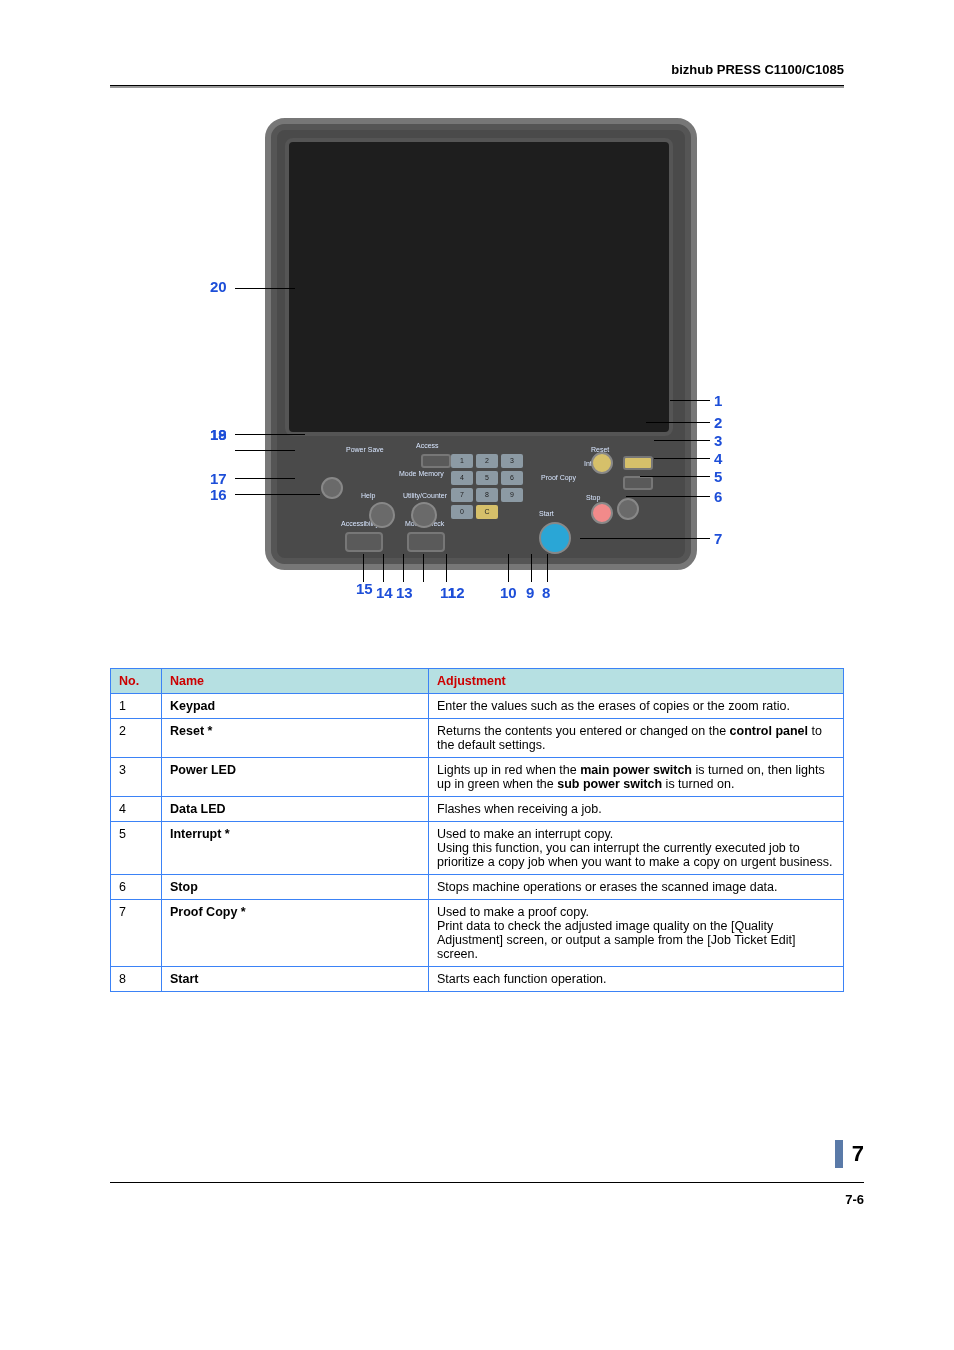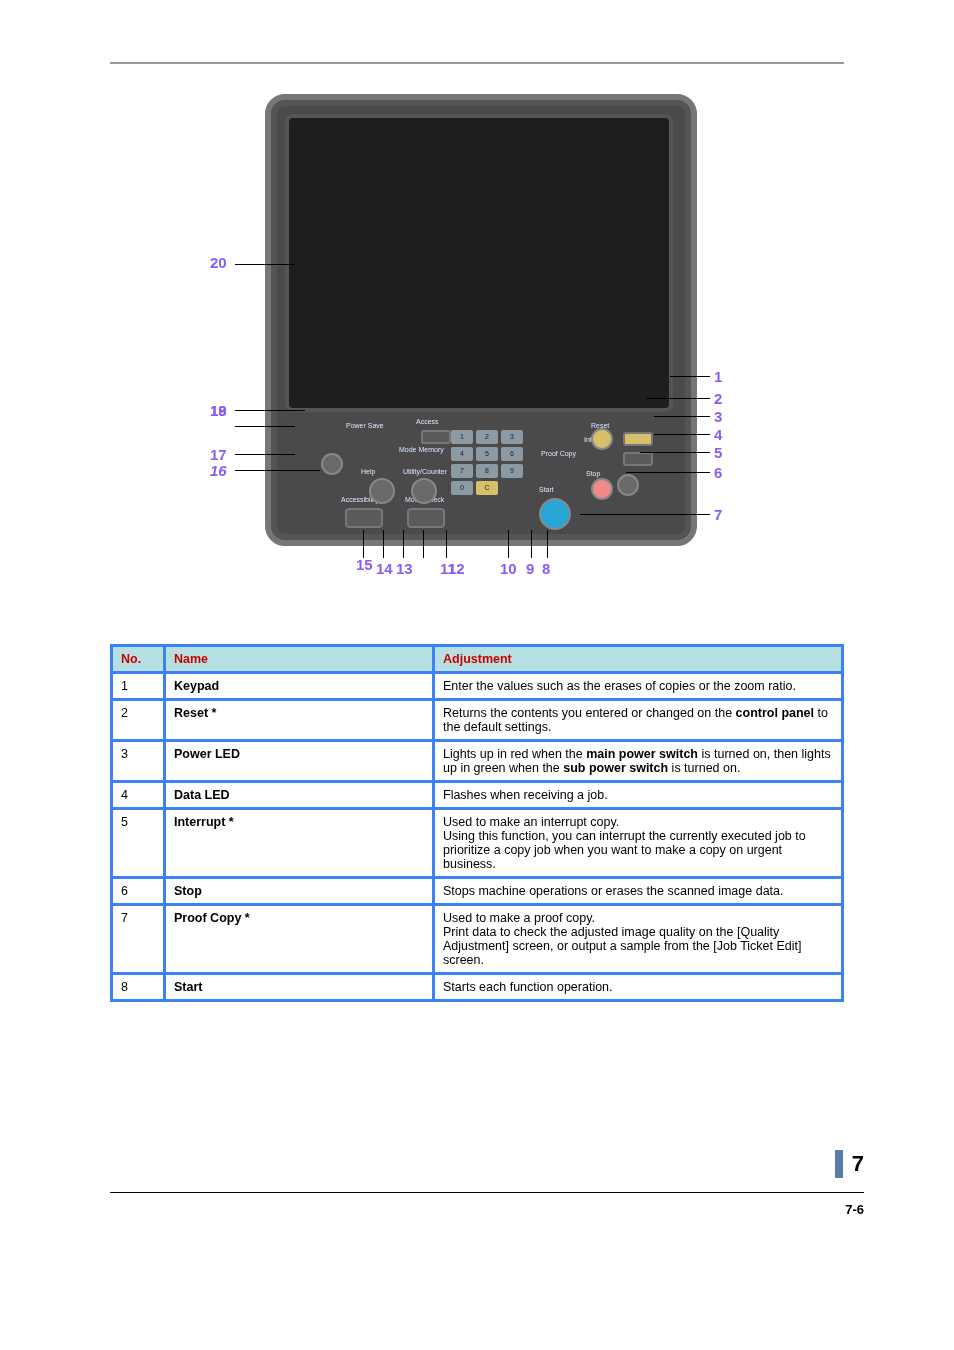--- a/index.html
+++ b/index.html
@@ -106,34 +106,34 @@
     position: absolute;
     width: 26px; height: 10px;
     background: #5a5a5a;
     border-radius: 3px;
     border: 2px solid #777;
   }
   .callout-num {
     position: absolute;
     font-weight: bold;
     font-size: 15px;
-    color: #8b5cf6;
+    color: #1d4ed8;
   }
   .callout-line {
     position: absolute;
     background: #000;
   }
   
   table.desc {
     border-collapse: collapse;
     width: 100%;
     font-size: 12.5px;
   }
   table.desc th, table.desc td {
-    border: 3px solid #3b82f6;
+    border: 1px solid #3b82f6;
     padding: 5px 8px;
     vertical-align: top;
     text-align: left;
   }
   table.desc th {
     background: #b6e0e2;
     color: #c00;
     font-weight: bold;
   }
   table.desc td.no {
@@ -181,20 +181,21 @@
     top: 50px;
     font-size: 13px;
     font-weight: bold;
   }
 </style>
 </head>
 <body>
 
 <div class="page">
 
+  <div class="header-line">bizhub PRESS C1100/C1085</div>
 
   <hr class="title-rule">
 
   <div class="figure-area">
 
     <div class="panel">
       <div class="screen"></div>
 
       <div class="button-deck">
 
@@ -245,21 +246,21 @@
         <div class="small-deck-btn" style="left:116px; top:90px;"></div>
       </div>
     </div>
 
     <div class="callout-num" style="left:100px; top:160px;">20</div>
     <div class="callout-line" style="left:125px; top:170px; width:60px; height:1px;"></div>
 
     <div class="callout-num" style="left:100px; top:308px;">19</div>
     <div class="callout-num" style="left:100px; top:308px;">18</div>
     <div class="callout-num" style="left:100px; top:352px;">17</div>
-    <div class="callout-num" style="left:100px; top:368px;font-style:italic;">16</div>
+    <div class="callout-num" style="left:100px; top:368px;">16</div>
     <div class="callout-line" style="left:125px; top:316px; width:70px; height:1px;"></div>
     <div class="callout-line" style="left:125px; top:332px; width:60px; height:1px;"></div>
     <div class="callout-line" style="left:125px; top:360px; width:60px; height:1px;"></div>
     <div class="callout-line" style="left:125px; top:376px; width:85px; height:1px;"></div>
 
     <div class="callout-num" style="left:604px; top:274px;">1</div>
     <div class="callout-num" style="left:604px; top:296px;">2</div>
     <div class="callout-num" style="left:604px; top:314px;">3</div>
     <div class="callout-num" style="left:604px; top:332px;">4</div>
     <div class="callout-num" style="left:604px; top:350px;">5</div>

